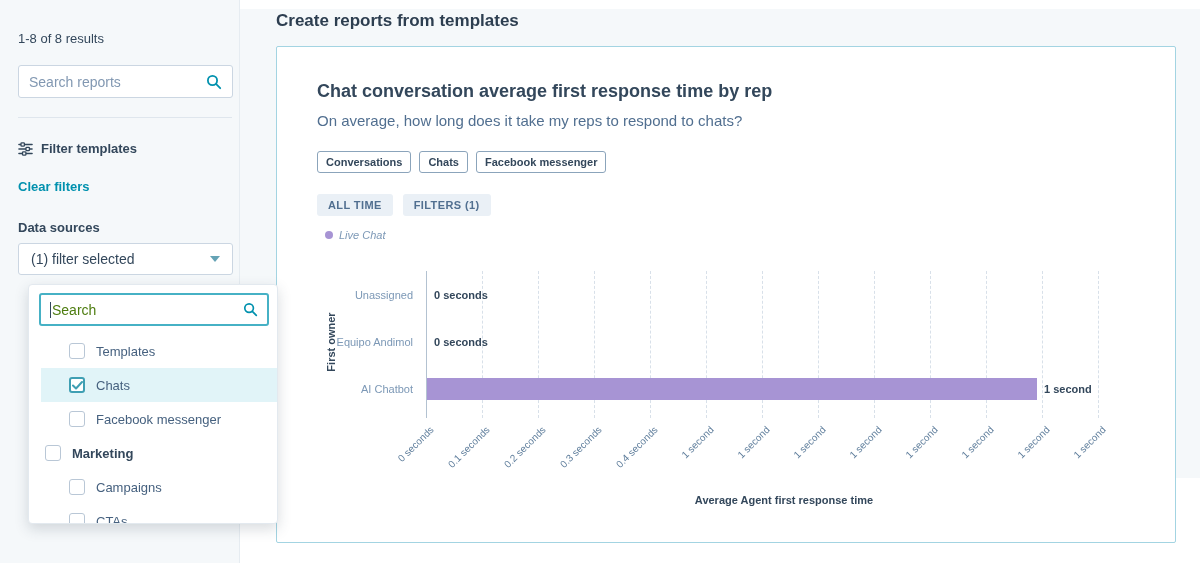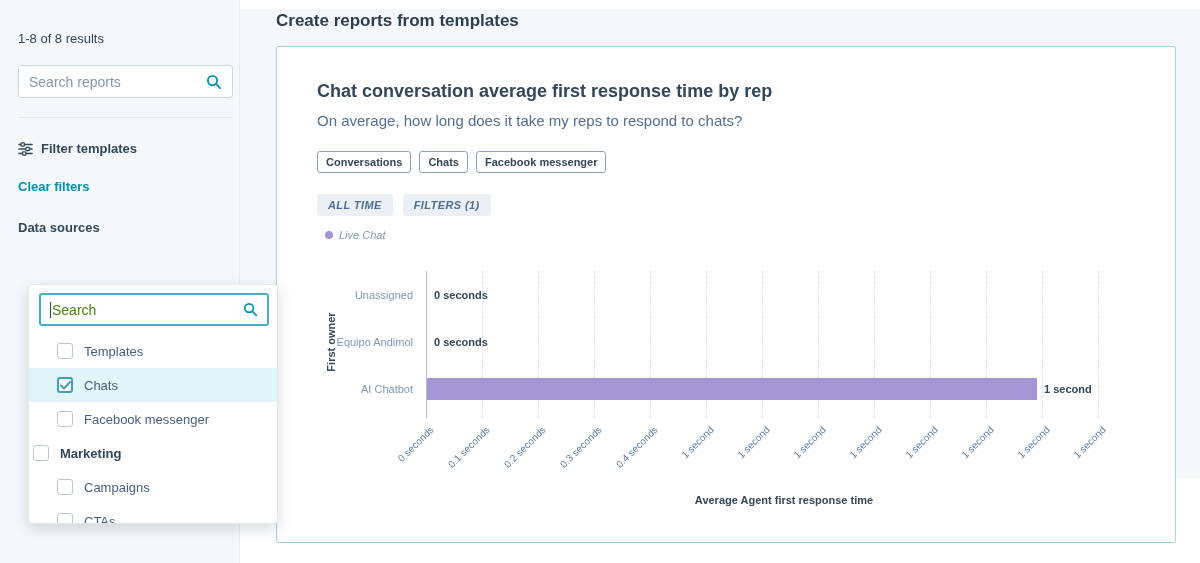--- a/index.html
+++ b/index.html
@@ -17,41 +17,41 @@
   .ds-label { position:absolute; left:18px; top:220px; font-size:13px; font-weight:bold; color:#33475b; }
   .select { position:absolute; left:18px; top:243px; width:215px; height:32px; background:#fff; border:1px solid #cbd6e2; border-radius:3px; display:flex; align-items:center; padding:0 12px; font-size:14px; color:#33475b; cursor:pointer; }
   .select .caret { margin-left:auto; width:0; height:0; border-left:5px solid transparent; border-right:5px solid transparent; border-top:6px solid #65a3b5; }
 
   
   .panel { position:absolute; left:28px; top:284px; width:250px; height:240px; background:#fff; border:1px solid #e3e9ef; border-radius:4px; box-shadow:0 5px 14px rgba(45,62,80,.18); overflow:hidden; z-index:6; }
   .panel-search { position:absolute; left:10px; top:8px; width:230px; height:33px; border:2px solid #46b1c5; border-radius:3px; background:#fff; display:flex; align-items:center; padding:0 9px; }
   .panel-search .ph { flex:1; font-size:14px; color:#4d7c0f; }
   .caret-bar { width:1px; height:16px; background:#33475b; margin-right:1px; }
   .panel-list { position:absolute; left:0; top:49px; width:250px; }
-  .row { display:flex; align-items:center; height:34px; padding-left:28px; gap:11px; cursor:pointer; }
+  .row { display:flex; align-items:center; height:34px; padding-left:28px; gap:11px; cursor:pointer;margin-left:12px; }
   .row.top-level { padding-left:4px;text-align:center; }
   .row.hl { background:#e1f4f8; }
   .row .lbl { font-size:13px; color:#46617f; }
   .row .lbl.b { font-weight:bold; color:#33475b; }
   .cb { width:16px; height:16px; border:1px solid #b9c7d6; border-radius:3px; background:#fff; flex:0 0 auto; display:flex; align-items:center; justify-content:center; }
   .cb.checked { border:2px solid #3f9fb3; }
   .cb.checked svg { display:block; }
 
   
   .main { position:absolute; left:240px; top:0; width:960px; height:478px; background:#f5f8fa; }
   .top-strip { position:absolute; left:0; top:0; width:960px; height:9px; background:#fff; }
   .page-title { position:absolute; left:36px; top:11px; font-size:17px; font-weight:bold; color:#2d3e50; }
 
   .card { position:absolute; left:36px; top:46px; width:900px; height:497px; background:#fff; border:1px solid #a3d4e2; border-radius:2px; }
   .card-title { position:absolute; left:40px; top:34px; font-size:18px; font-weight:bold; color:#33475b; }
   .card-subtitle { position:absolute; left:40px; top:65px; font-size:15px; color:#516f90; }
   .tags { position:absolute; left:40px; top:104px; display:flex; gap:8px; }
   .tag { border:1px solid #8ba4bb; border-radius:3px; background:#fff; padding:4px 8px; font-size:11px; font-weight:bold; color:#33475b; }
   .badges { position:absolute; left:40px; top:147px; display:flex; gap:10px; }
-  .badge { background:#eaf0f6; border-radius:3px; padding:5px 11px; font-size:11px; font-weight:bold; letter-spacing:.4px; color:#516f90;font-style:italic; }
+  .badge { background:#eaf0f6; border-radius:3px; padding:5px 11px; font-size:11px; font-weight:bold; letter-spacing:.4px; color:#516f90; }
   .legend { position:absolute; left:48px; top:182px; display:flex; gap:16px; }
   .legend-item { display:flex; align-items:center; gap:6px; font-size:11px; color:#7c98b6;font-style:italic; }
   .legend-dot { width:8px; height:8px; border-radius:50%; }
 
   
   .chart-area { position:absolute; inset:0; }
   .axis-line { position:absolute; width:1px; background:#b3c2d1; }
   .gridline { position:absolute; width:0; border-left:1px dashed #d8e0e9; }
   .cat-label { position:absolute; font-size:11px; color:#7c98b6; text-align:right; }
   .val-label { position:absolute; font-size:11px; font-weight:bold; color:#33475b; white-space:nowrap; }
@@ -93,20 +93,24 @@
           <rect x="4.5" y="9.8" width="3.4" height="3.4" rx="0.8" fill="#f5f8fa" stroke="#33475b" stroke-width="1.3"></rect>
         </svg>
     </span>
     <span>Filter templates</span>
   </div>
 
   <div class="clear-filters">Clear filters</div>
 
   <div class="ds-label">Data sources</div>
 
+  <div class="select">
+    <span>(1) filter selected</span>
+    <span class="caret"></span>
+  </div>
 </div>
 
 <div class="panel">
   <div class="panel-search">
     <span class="caret-bar"></span>
     <span class="ph">Search</span>
     <span>
       <svg width="15" height="15" viewBox="0 0 16 16">
           <circle cx="6.5" cy="6.5" r="4.6" fill="none" stroke="#0091ae" stroke-width="1.8"></circle>
           <line x1="10.2" y1="10.2" x2="14.2" y2="14.2" stroke="#0091ae" stroke-width="1.8" stroke-linecap="round"></line>

